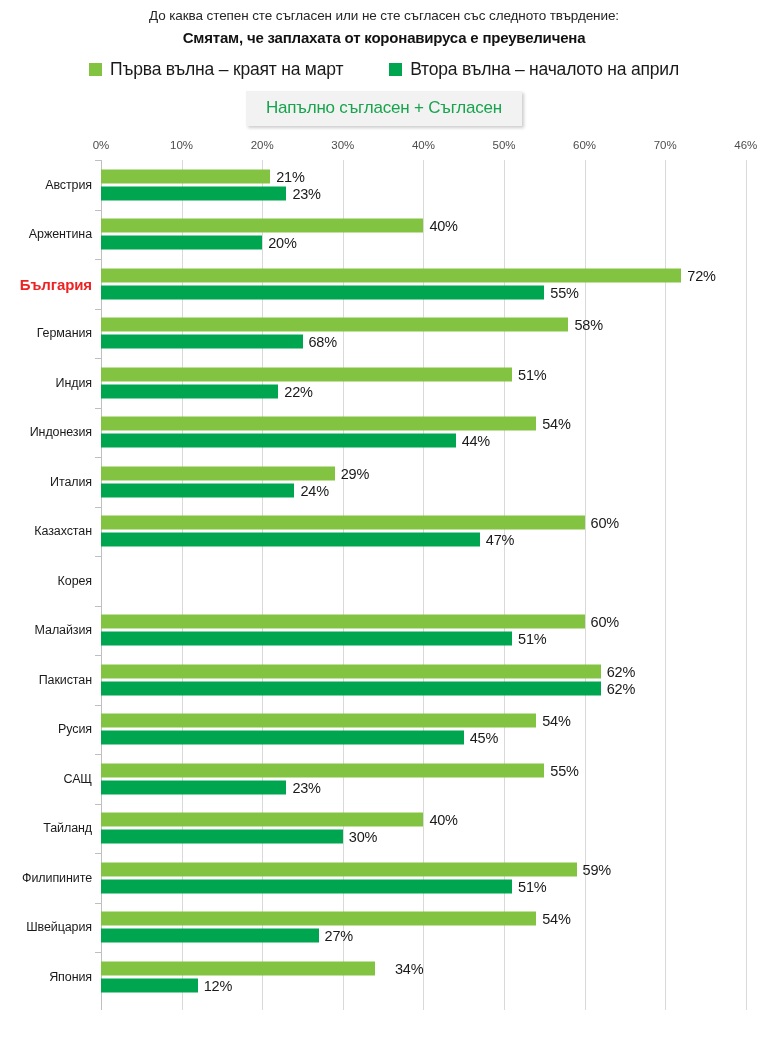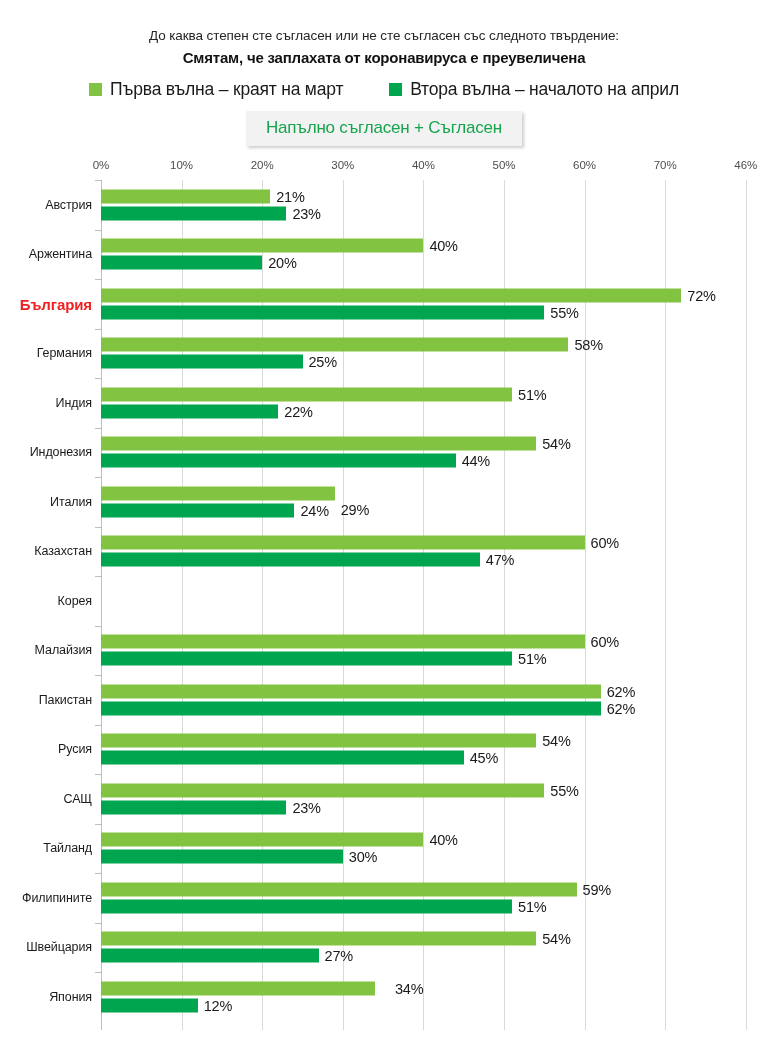--- a/index.html
+++ b/index.html
@@ -21,21 +21,20 @@
   .header {
     padding-top: 7px;
     text-align: center;
   }
   .title-line1 {
     font-size: 13.5px;
     font-weight: 400;
     color: #262626;
     line-height: 18px;
     letter-spacing: -0.1px;
-    margin-top: 20px;
   }
   .title-line2 {
     font-size: 15px;
     font-weight: 700;
     color: #121212;
     line-height: 20px;
     margin-top: 3px;
     letter-spacing: -0.2px;
   }
 
@@ -284,21 +283,21 @@
         <div class="row">
           <div class="row-tick"></div>
           <div class="row-label">Германия</div>
           <div class="bars">
             <div class="bar-line">
               <div class="bar" style="width: 467.48px; background: rgb(130, 195, 65);"></div>
               <span class="bar-value" style="left: 467.48px;">58%</span>
             </div>
             <div class="bar-line">
               <div class="bar" style="width: 201.5px; background: rgb(0, 166, 79);"></div>
-              <span class="bar-value" style="left: 201.5px;">25%</span>
+              <span class="bar-value" style="left: 201.5px;">68%</span>
             </div>
           </div>
         </div>
         <div class="row">
           <div class="row-tick"></div>
           <div class="row-label">Индия</div>
           <div class="bars">
             <div class="bar-line">
               <div class="bar" style="width: 411.06px; background: rgb(130, 195, 65);"></div>
               <span class="bar-value" style="left: 411.06px;">51%</span>
@@ -322,21 +321,21 @@
               <span class="bar-value" style="left: 354.64px;">44%</span>
             </div>
           </div>
         </div>
         <div class="row">
           <div class="row-tick"></div>
           <div class="row-label">Италия</div>
           <div class="bars">
             <div class="bar-line">
               <div class="bar" style="width: 233.74px; background: rgb(130, 195, 65);"></div>
-              <span class="bar-value" style="left: 233.74px; margin-top: 16px;">29%</span>
+              <span class="bar-value" style="left: 233.74px;">29%</span>
             </div>
             <div class="bar-line">
               <div class="bar" style="width: 193.44px; background: rgb(0, 166, 79);"></div>
               <span class="bar-value" style="left: 193.44px;">24%</span>
             </div>
           </div>
         </div>
         <div class="row">
           <div class="row-tick"></div>
           <div class="row-label">Казахстан</div>

